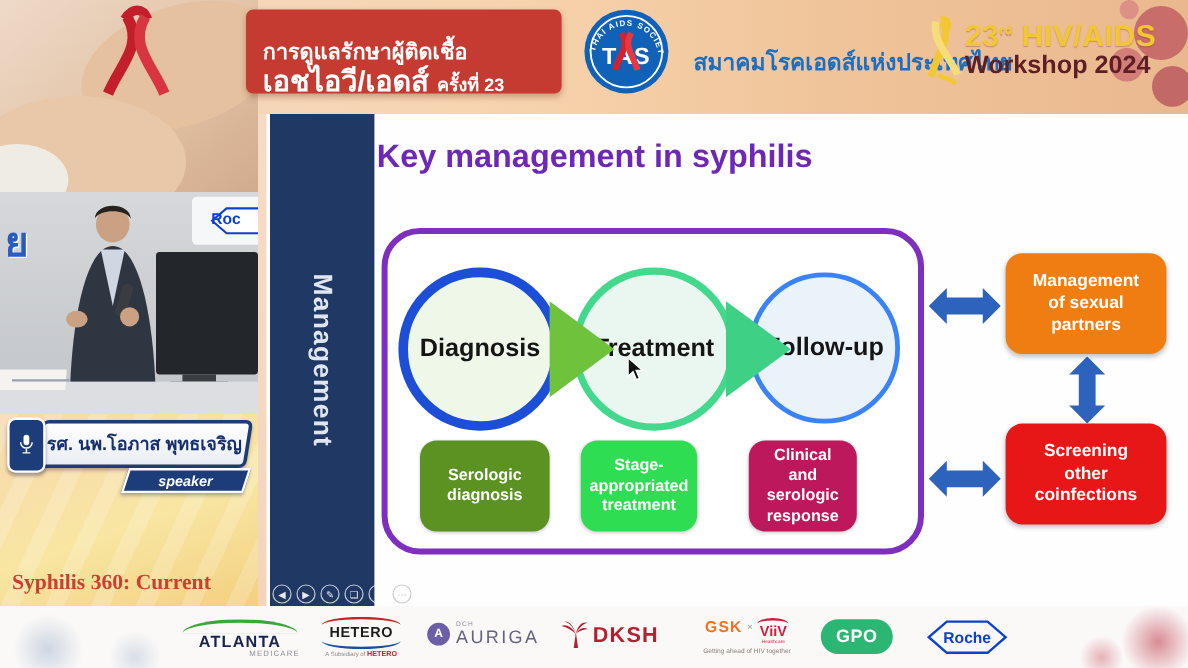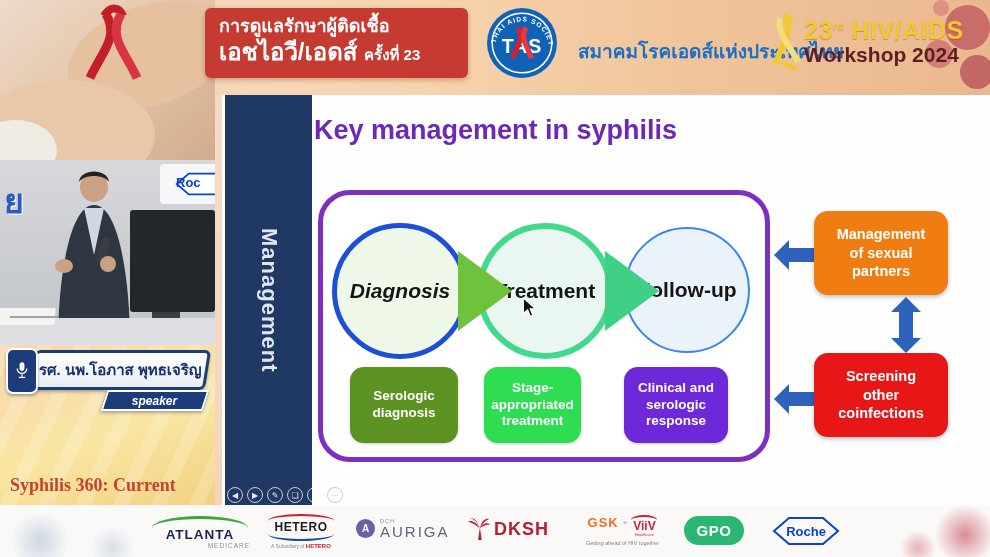--- a/index.html
+++ b/index.html
@@ -6,21 +6,21 @@
   html,body { background:#555; }
   #app {
     position:relative; width:990px; height:557px; overflow:hidden;
     font-family:"Liberation Sans", sans-serif;
     background:linear-gradient(135deg,#f6e0d0,#f2c8a4);
   }
   
   .top-band { position:absolute; left:0; top:0; width:990px; height:95px; z-index:1;
     background:linear-gradient(90deg,#f3d7c4 0%,#f7d5b0 40%,#f0c49a 70%,#eab88f 100%); }
   .event-banner { position:absolute; left:205px; top:8px; width:263px; height:70px; z-index:3;
-    background:#c53a31; border-radius:6px; color:#fff; padding:7px 14px; box-shadow:0 2px 5px rgba(120,50,30,.35); }
+    background:#c53a31; border-radius:6px; color:#fff; padding:24px 14px; box-shadow:0 2px 5px rgba(120,50,30,.35); }
   .event-banner .l1 { font-size:18px; font-weight:bold; line-height:1.3; }
   .event-banner .l2 { font-size:24px; font-weight:bold; line-height:1.2; }
   .event-banner .session { font-size:15px; font-weight:bold; }
   .tas-logo { position:absolute; left:486px; top:7px; width:72px; height:72px; z-index:3; }
   .society-name { position:absolute; left:578px; top:36px; z-index:3;
     font-size:19px; font-weight:bold; color:#1a6fc4; }
   .workshop-logo { position:absolute; left:772px; top:12px; z-index:3; display:flex; align-items:center; }
   .workshop-ribbon { width:30px; height:62px; }
   .workshop-text { margin-left:2px; }
   .wl1 { font-size:25px; font-weight:800; color:#f2c832; letter-spacing:.5px;
@@ -63,33 +63,33 @@
   .slide { position:absolute; left:222px; top:95px; width:768px; height:410px; z-index:2;
     background:#fefefe; overflow:visible; }
   .mgmt-bar { position:absolute; left:3px; top:0; width:87px; height:410px; background:#1f3864;
     display:flex; align-items:center; justify-content:center; }
   .mgmt-bar span { writing-mode:vertical-rl; font-size:22px; font-weight:600; color:#dfe6f0; letter-spacing:1px; }
   .slide-title { position:absolute; left:92px; top:20px; font-size:27px; font-weight:800; color:#6d28b8; }
   .purple-box { position:absolute; left:96px; top:95px; width:452px; height:272px;
     border:5px solid #7e2fc0; border-radius:32px; background:#fff; }
   .flow-circle { position:absolute; border-radius:50%; display:flex; align-items:center; justify-content:center;
     font-weight:bold; font-size:21px; color:#151515; }
-  .c-diagnosis { left:110px; top:128px; width:136px; height:136px; border:5px solid #1d4ed8; background:#eff7e9;font-style:italic; }
+  .c-diagnosis { left:110px; top:128px; width:136px; height:136px; border:8px solid #1d4ed8; background:#eff7e9; }
   .c-treatment { left:255px; top:128px; width:136px; height:136px; border:6px solid #43d98c; background:#e9f7f0; }
-  .c-followup  { left:402px; top:132px; width:126px; height:126px; border:2px solid #3b82f6; background:#ebf3fa; }
+  .c-followup  { left:402px; top:132px; width:126px; height:126px; border:4px solid #3b82f6; background:#ebf3fa; }
   .flow-tri { position:absolute; width:0; height:0; border-top:40px solid transparent; border-bottom:40px solid transparent; }
   .tri1 { left:236px; top:156px; border-left:54px solid #6fc33c; }
   .tri2 { left:383px; top:156px; border-left:54px solid #3ed186; }
   .sub-box { position:absolute; top:272px; height:76px; border-radius:14px; display:flex; align-items:center;
     justify-content:center; text-align:center; color:#fff; font-weight:bold; font-size:13.5px;
     line-height:1.25; padding:4px 8px; box-shadow:0 1px 3px rgba(0,0,0,.2); }
   .sb1 { left:128px; width:108px; background:#5b9222; }
   .sb2 { left:262px; width:97px;  background:#2edd51; }
-  .sb3 { left:402px; width:104px; background:#6d28d9; }
-  .side-box { position:absolute; left:592px; width:134px; height:84px; border-radius:14px;
+  .sb3 { left:402px; width:90px; background:#be185d; }
+  .side-box { position:absolute; left:616px; width:134px; height:84px; border-radius:14px;
     display:flex; align-items:center; justify-content:center; text-align:center; color:#fff;
     font-weight:bold; font-size:14.5px; line-height:1.3; padding:0 14px; box-shadow:0 2px 4px rgba(0,0,0,.25); }
   .side-orange { top:116px; background:#ef7d12; }
   .side-red { top:258px; background:#e81717; padding:0 22px; }
   .link-arrow { position:absolute; }
   .ha1 { left:552px; top:140px; } .ha2 { left:552px; top:284px; } .va { left:664px; top:202px; }
   .controls { position:absolute; left:5px; top:392px; display:flex; gap:4px; }
   .ctrl-btn { width:16px; height:16px; border-radius:50%; border:1px solid rgba(255,255,255,.75);
     color:rgba(255,255,255,.9); font-size:8px; display:flex; align-items:center; justify-content:center;
     cursor:pointer; background:transparent; }

